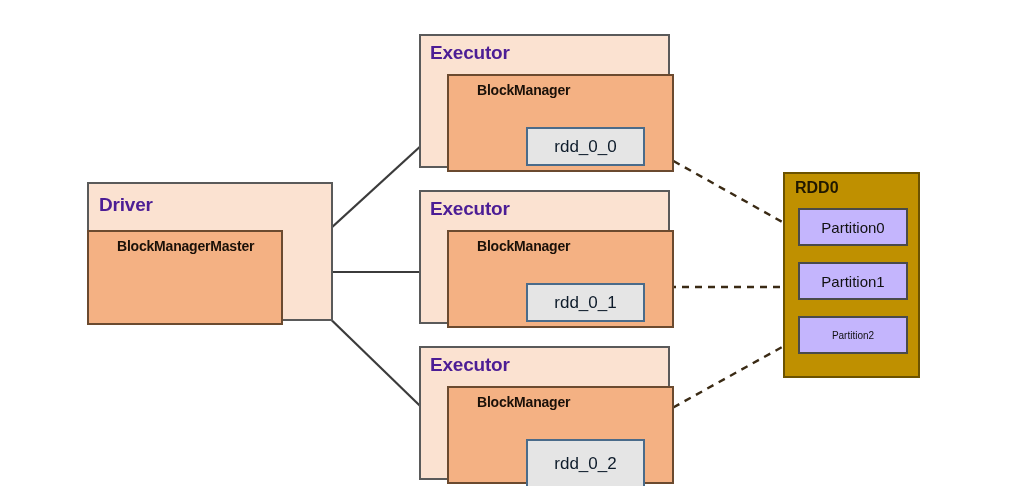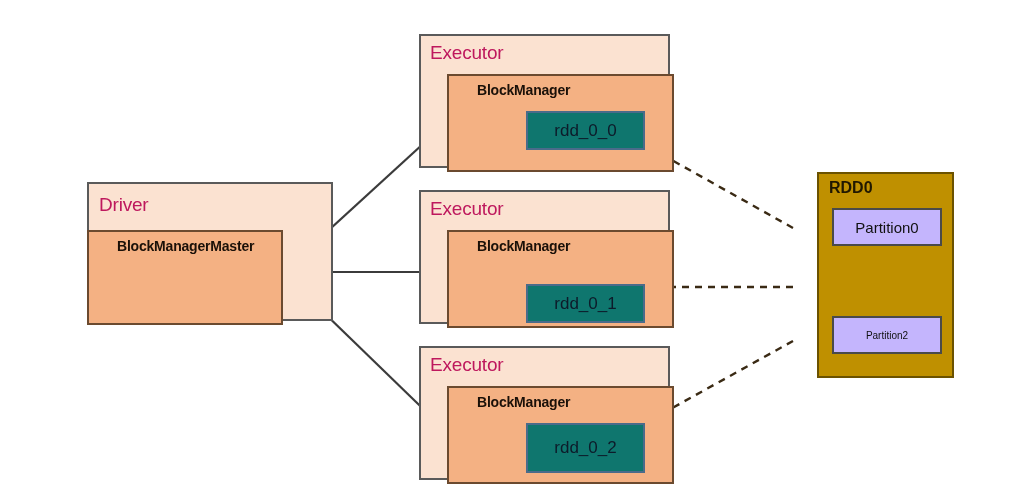--- a/index.html
+++ b/index.html
@@ -31,49 +31,50 @@
     box-sizing: border-box;
   }
 
   
   .shell {
     background: #FBE2D1;
     border: 2px solid #5a5a5a;
   }
   .shell-title {
     position: absolute;
-    font-weight: normal;
-    color: #be185d;
+    font-weight: bold;
+    color: #4c1d95;
     white-space: nowrap;
     letter-spacing: -0.2px;
   }
 
   
   .bm {
     background: #F4B183;
     border: 2px solid #6b4a2f;
   }
   .bm-title {
     position: absolute;
     font-weight: bold;
     color: #1a1008;
     white-space: nowrap;
     letter-spacing: -0.2px;
     margin-left: 20px;
   }
 
   
   .rdd {
-    background: #0f766e;
+    background: #e5e5e5;
     border: 2px solid #4a6b8a;
     display: flex;
     align-items: center;
     justify-content: center;
     color: #0d1b2a;
     white-space: nowrap;
+    margin-top: 16px;
   }
 
   
   .rdd-container {
     background: #BF9000;
     border: 2px solid #6b5200;
   }
   .rdd-container-title {
     position: absolute;
     font-weight: bold;
@@ -133,34 +134,35 @@
     <div class="node bm" style="left:26px; top:38px; width:227px; height:98px;">
       <div class="bm-title" style="left:8px; top:6px; font-size:14px;">BlockManager</div>
       <div class="node rdd" style="left:77px; top:35px; width:119px; height:39px; font-size:17px;">rdd_0_0</div>
     </div>
   </div>
 
   <div class="node shell" style="left:419px; top:190px; width:251px; height:134px;">
     <div class="shell-title" style="left:9px; top:6px; font-size:19px;">Executor</div>
     <div class="node bm" style="left:26px; top:38px; width:227px; height:98px;">
       <div class="bm-title" style="left:8px; top:6px; font-size:14px;">BlockManager</div>
-      <div class="node rdd" style="left:77px; top:52px; width:119px; height:39px; font-size:17px;">rdd_0_1</div>
+      <div class="node rdd" style="left:77px; top:35px; width:119px; height:39px; font-size:17px;">rdd_0_1</div>
     </div>
   </div>
 
   <div class="node shell" style="left:419px; top:346px; width:251px; height:134px;">
     <div class="shell-title" style="left:9px; top:6px; font-size:19px;">Executor</div>
     <div class="node bm" style="left:26px; top:38px; width:227px; height:98px;">
       <div class="bm-title" style="left:8px; top:6px; font-size:14px;">BlockManager</div>
       <div class="node rdd" style="left:77px; top:35px; width:119px; height:50px; font-size:17px;">rdd_0_2</div>
     </div>
   </div>
 
-  <div class="node rdd-container" style="left:783px; top:172px; width:137px; height:206px;margin-left:34px;">
+  <div class="node rdd-container" style="left:783px; top:172px; width:137px; height:206px;">
     <div class="rdd-container-title" style="left:10px; top:5px; font-size:16px;">RDD0</div>
 
     <div class="node partition" style="left:13px; top:34px; width:110px; height:38px; font-size:15px;">Partition0</div>
 
+    <div class="node partition" style="left:13px; top:88px; width:110px; height:38px; font-size:15px;">Partition1</div>
 
     <div class="node partition" style="left:13px; top:142px; width:110px; height:38px; font-size:10px;">Partition2</div>
   </div>
 
 </div>
 
 </body></html>

